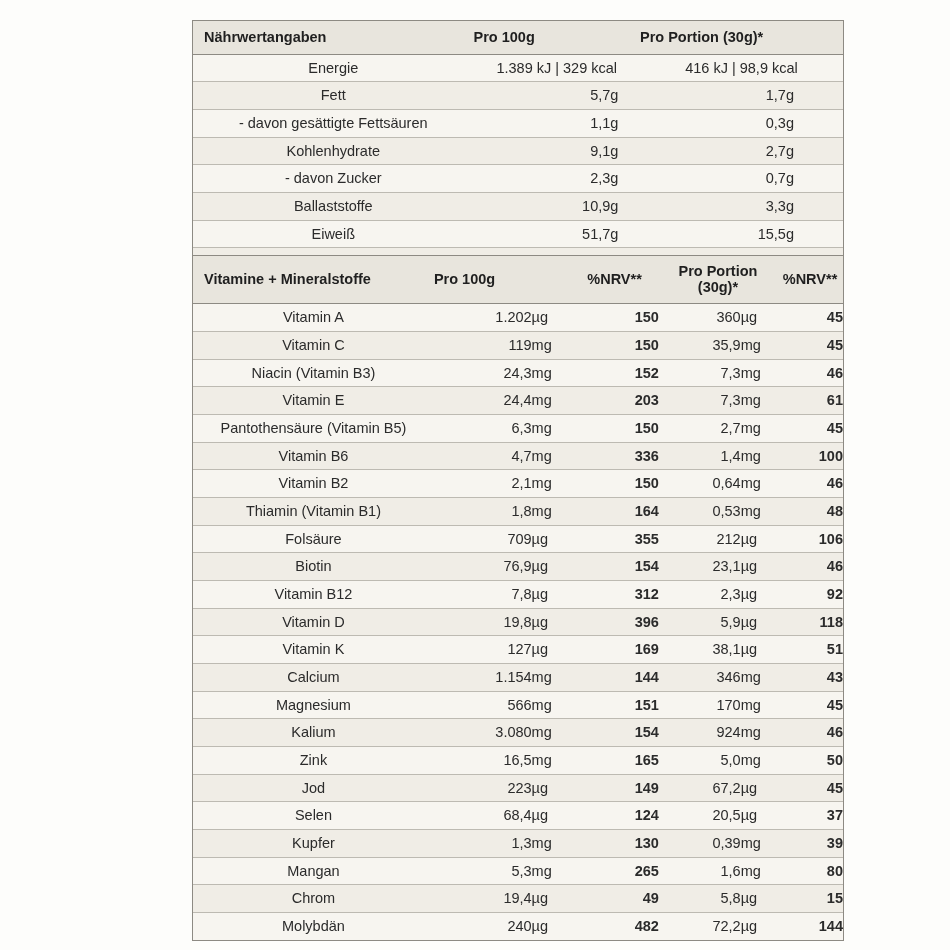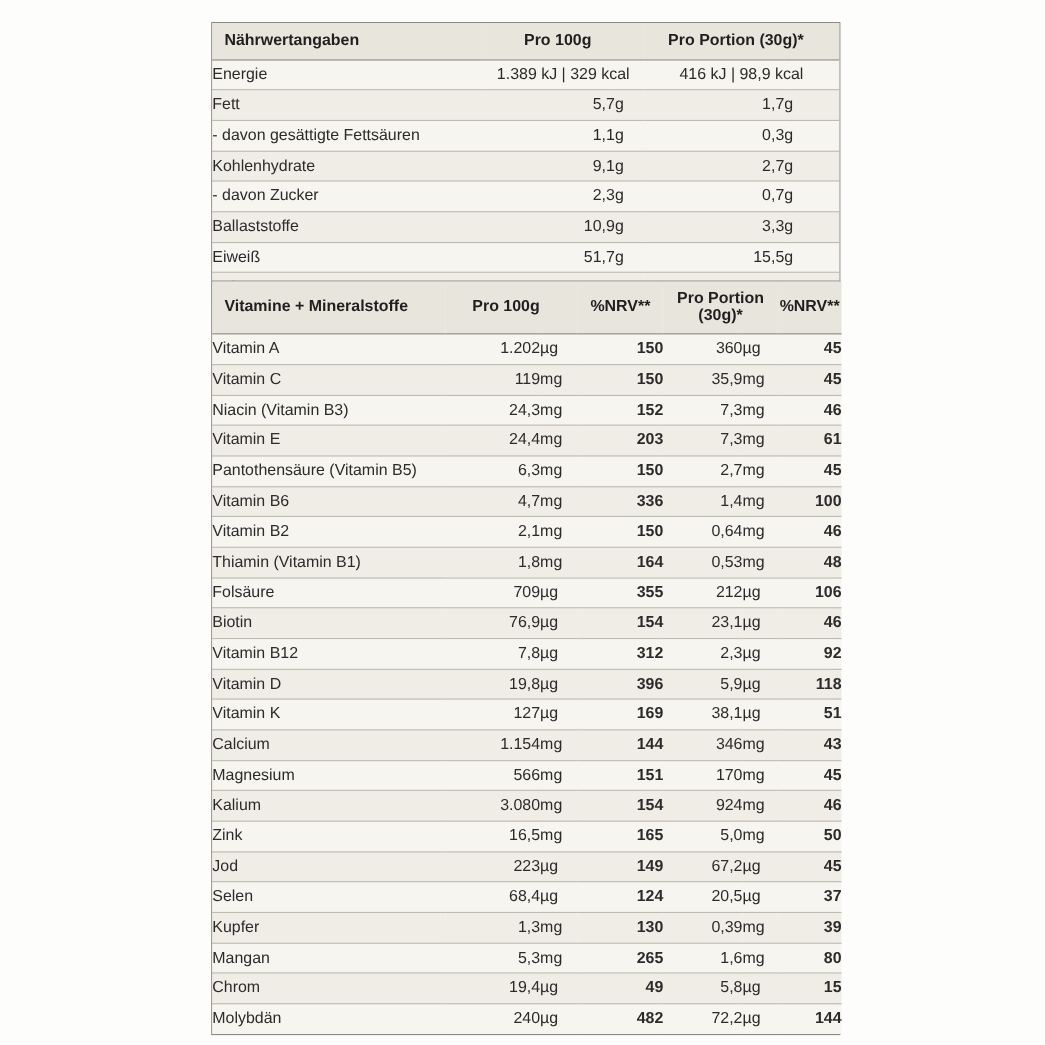--- a/index.html
+++ b/index.html
@@ -18,21 +18,21 @@
   .page {
     position: relative;
     width: 950px;
     height: 950px;
     background: #fdfdfb;
   }
 
   .panel {
     position: absolute;
     left: 192px;
-    width: 572px;
+    width: 652px;
     background: #f2f0ea;
     border: 1px solid #8d8a83;
     box-sizing: border-box;
   }
 
   #nutrition-panel { top: 20px; }
   #vitamins-panel  { top: 255px; }
 
   table.nt {
     width: 100%;
@@ -56,21 +56,21 @@
     color: #1f1f1f;
     border-bottom: 1px solid #8d8a83;
     padding-top: 8px;
     padding-bottom: 8px;
   }
   tr.hdr th.h-name {
     text-align: left;
     padding-left: 11px;
   }
   tr.hdr th.h-val {
-    text-align: center;
+    text-align: left;
     padding-right: 10px;
   }
   tr.hdr th.h-ctr {
     text-align: center;
   }
 
   
   tr.row td {
     border-bottom: 1px solid #bdbab2;
     padding-top: 5px;
@@ -78,21 +78,21 @@
     background: #f7f5f0;
   }
   tr.row:nth-child(even) td {
     background: #f0ede6;
   }
   tr.row:last-child td {
     border-bottom: none;
   }
 
   td.c-name {
-    text-align: left;
+    text-align: center;
     padding-left: 11px;
     white-space: nowrap;
     overflow: hidden;
   }
   td.c-num {
     text-align: right;
     padding-right: 3px;
     white-space: nowrap;
   }
   td.c-unit {

